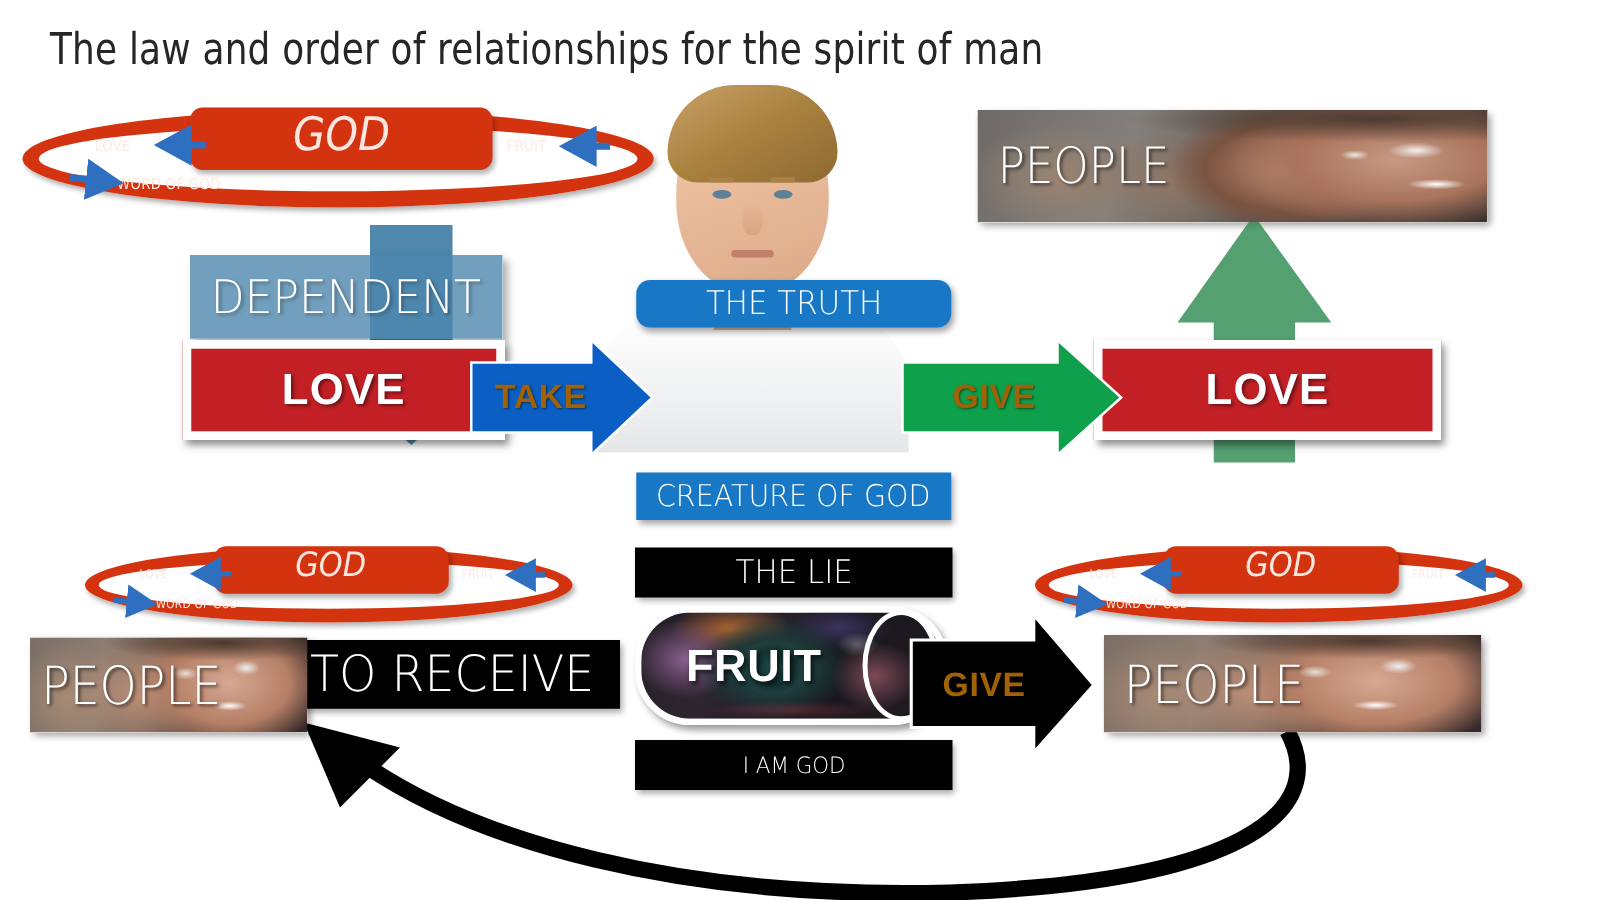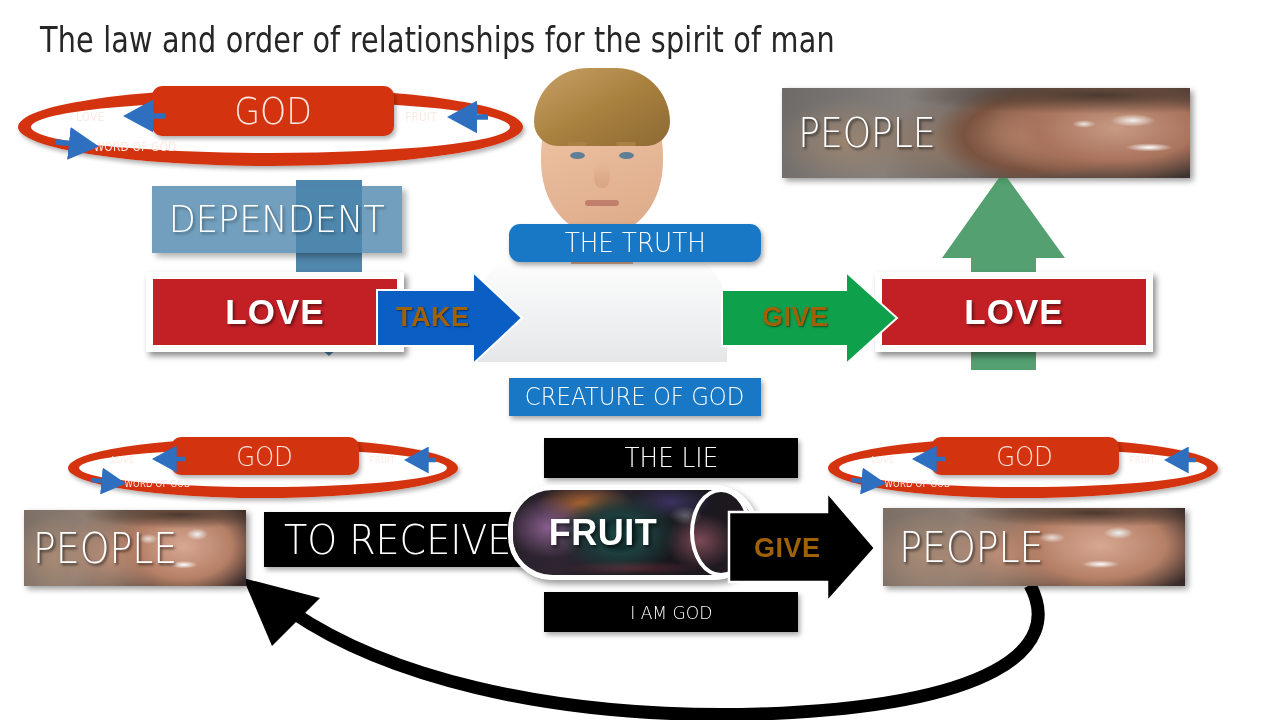--- a/index.html
+++ b/index.html
@@ -31,21 +31,21 @@
     background:transparent;
     box-shadow:2px 3px 4px rgba(0,0,0,0.30);
   }
   .godgrp .godbox {
     position:absolute;
     left:26.5%; top:-2%;
     width:48%; height:64%;
     background:#D3330E;
     border-radius:10px;
     box-shadow:2px 3px 4px rgba(0,0,0,0.30);
-    display:flex; align-items:center; justify-content:center;
+    display:flex; align-items:flex-start; justify-content:center;font-style:italic;
   }
   .godgrp .godbox span {
     color:#FBE6E0; font-family:"DejaVu Sans", sans-serif;
     font-weight:300;
     transform:scaleX(0.9);
   }
   .godgrp .lbl {
     position:absolute; color:#FDE9E3;
     font-family:"DejaVu Sans", sans-serif; font-weight:400;
     letter-spacing:0.3px; white-space:nowrap;
@@ -176,21 +176,21 @@
     letter-spacing:1px;
   }
 
   .bluecap, .blackcap {
     position:absolute; display:flex; align-items:center; justify-content:center;
     font-family:"DejaVu Sans", sans-serif; font-weight:300;
     color:#fff;
     box-shadow:2px 3px 5px rgba(0,0,0,0.35);
   }
   .bluecap { background:#1878C6; }
-  .blackcap { background:#000000;margin-left:36px; }
+  .blackcap { background:#000000; }
 
   
   .cyl { position:absolute; }
   .cyl .body {
     position:absolute; inset:0;
     border-radius:44px;
     border:5px solid #ffffff;
     overflow:hidden;
     box-shadow:3px 4px 6px rgba(0,0,0,0.4);
   }
@@ -291,21 +291,21 @@
 
   <div class="photo" style="left:782px; top:88px; width:408px; height:90px;">
     <div class="bg bg-people1"></div>
     <div class="ptext" style="font-size:40px;">PEOPLE</div>
   </div>
 
   <svg class="layer">
     <polygon points="296,180 362,180 362,300 392,300 329,356 266,300 296,300" fill="#2A6C9B" opacity="0.82"></polygon>
   </svg>
 
-  <div class="chip translucent" style="left:152px; top:186px; width:250px; height:67px; background:rgba(78,135,172,0.80);">
+  <div class="chip translucent" style="left:152px; top:204px; width:250px; height:67px; background:rgba(78,135,172,0.80);">
     <span style="font-size:37px; font-weight:300; text-shadow:2px 2px 3px rgba(0,0,0,0.35); transform:scaleX(0.95);">DEPENDENT</span>
   </div>
 
   <svg class="layer">
     <polygon points="1003,172 1065,258 1036,258 1036,370 971,370 971,258 942,258" fill="#2E8B52" opacity="0.82"></polygon>
   </svg>
 
 
   <div class="lovebox" style="left:146px; top:272px; width:258px; height:80px;">
     <span>LOVE</span>

